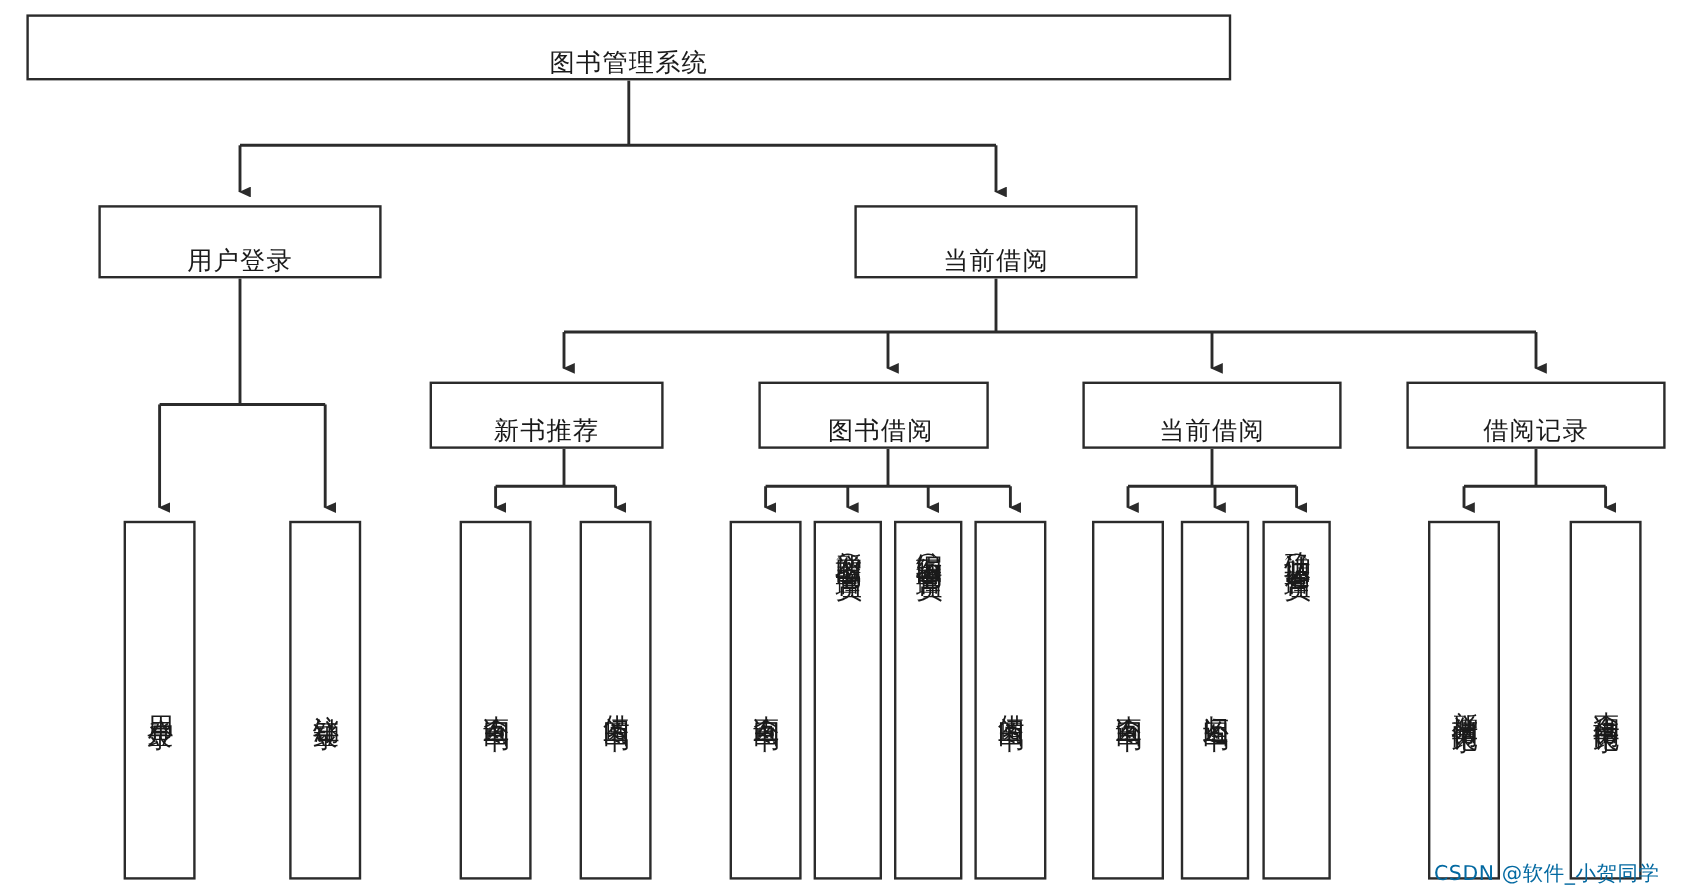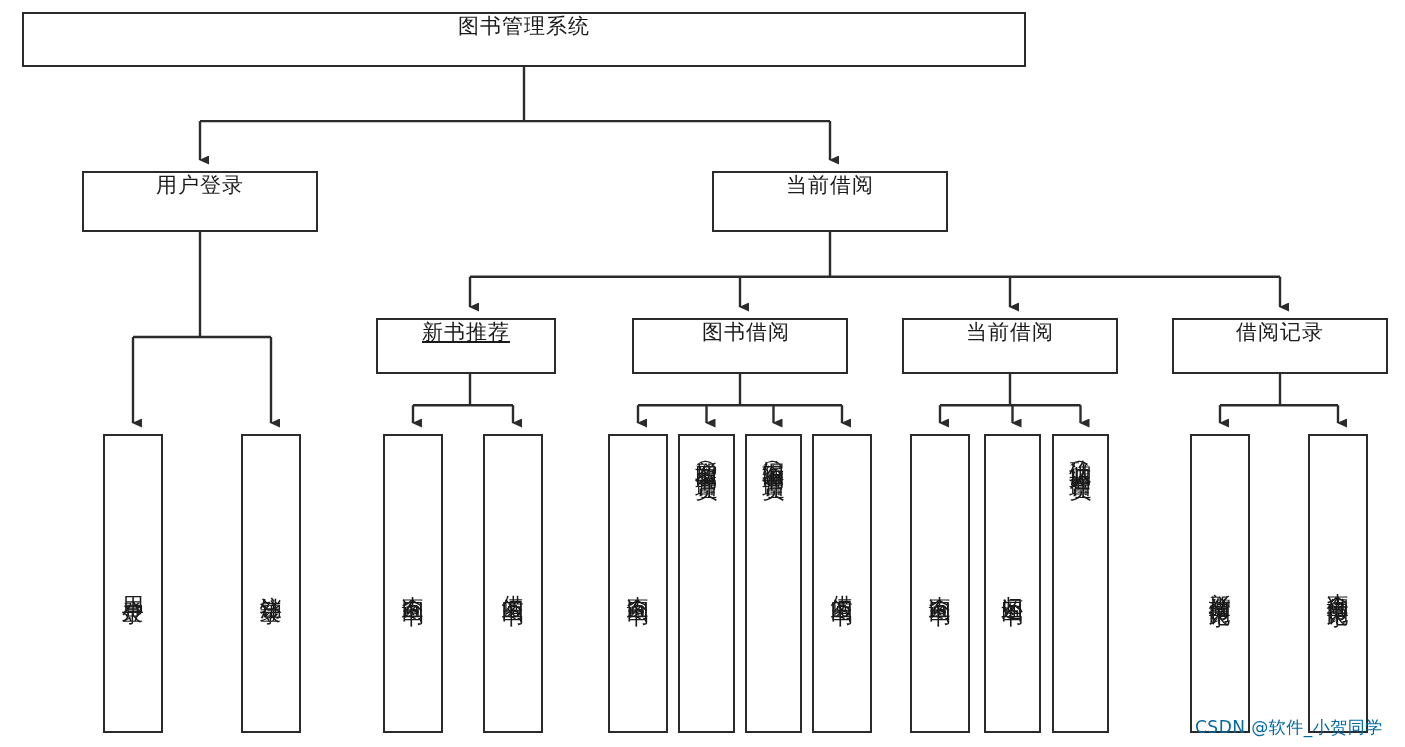--- a/index.html
+++ b/index.html
@@ -23,21 +23,21 @@
     top: 0;
     width: 1405px;
     height: 747px;
   }
   .node-box {
     position: absolute;
     box-sizing: border-box;
     border: 2px solid #2b2b2b;
     background: #ffffff;
     display: flex;
-    align-items: flex-start;
+    align-items: flex-end;
     justify-content: center;
     color: #1a1a1a;
   }
   .node-box.horiz .node-label {
     font-size: 21px;
     line-height: 1.2;
     letter-spacing: 1px;
     white-space: nowrap;
   }
   .node-box.vert {
@@ -120,24 +120,24 @@
     <span class="node-label">图书管理系统</span>
   </div>
 
   <div class="node-box horiz" id="box-user-login" style="left: 82px; top: 171px; width: 236px; height: 61px;">
     <span class="node-label">用户登录</span>
   </div>
   <div class="node-box horiz" id="box-book-manage" style="left: 712px; top: 171px; width: 236px; height: 61px;">
     <span class="node-label">当前借阅</span>
   </div>
 
-  <div class="node-box horiz" id="box-new-book-recommend" style="left: 376px; top: 318px; width: 180px; height: 56px; text-decoration: underline;">
+  <div class="node-box horiz" id="box-new-book-recommend" style="left: 358px; top: 318px; width: 195px; height: 56px;">
     <span class="node-label">新书推荐</span>
   </div>
-  <div class="node-box horiz" id="box-book-borrow" style="left: 632px; top: 318px; width: 216px; height: 56px; padding-left: 12px;">
+  <div class="node-box horiz" id="box-book-borrow" style="left: 632px; top: 318px; width: 192px; height: 56px; padding-left: 12px;">
     <span class="node-label">图书借阅</span>
   </div>
   <div class="node-box horiz" id="box-current-borrow" style="left: 902px; top: 318px; width: 216px; height: 56px;">
     <span class="node-label">当前借阅</span>
   </div>
   <div class="node-box horiz" id="box-borrow-record" style="left: 1172px; top: 318px; width: 216px; height: 56px;">
     <span class="node-label">借阅记录</span>
   </div>
 
   <div class="node-box vert centered" id="box-leaf-user-login" style="left: 103px; top: 434px; width: 60px; height: 299px;">

